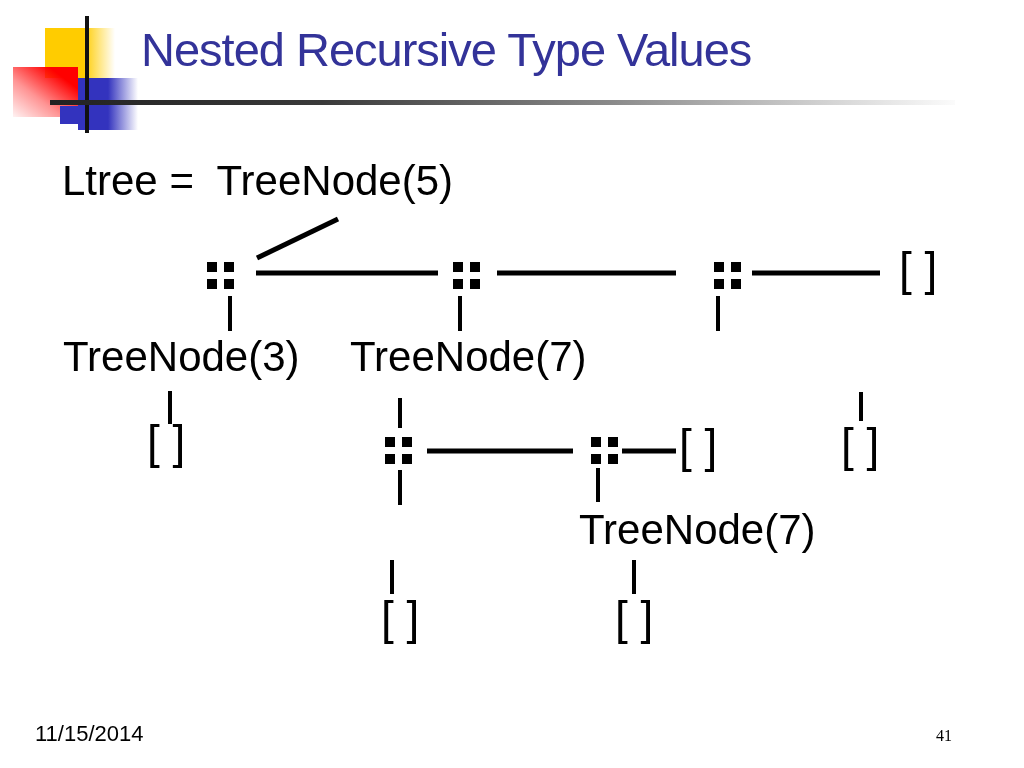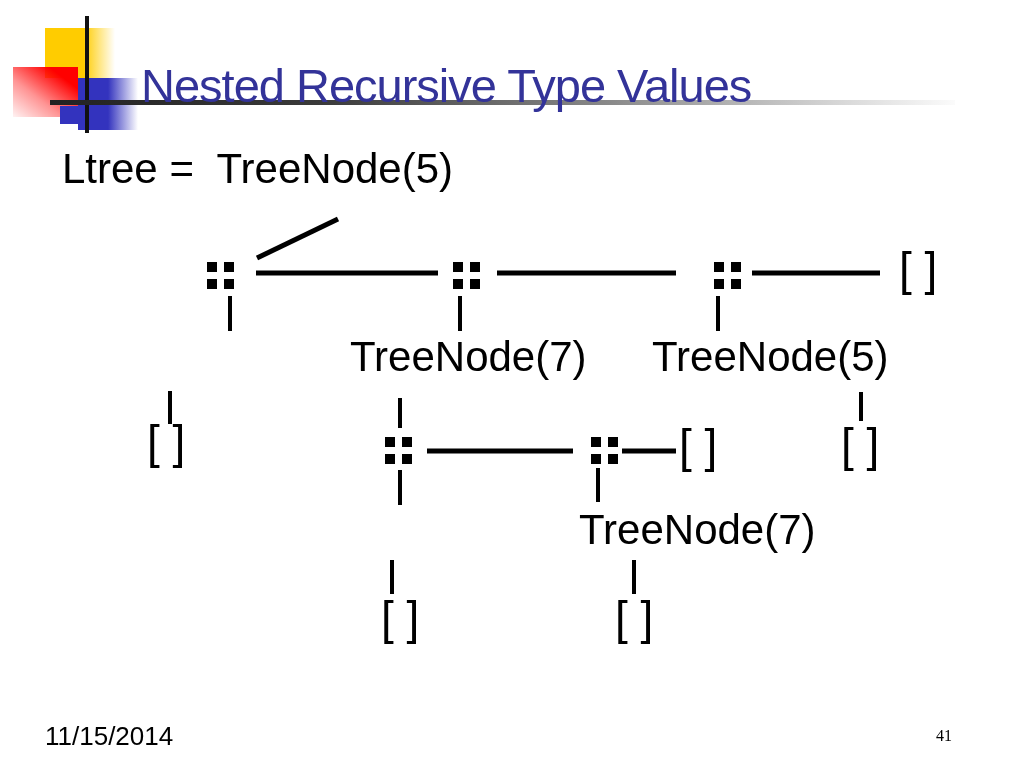--- a/index.html
+++ b/index.html
@@ -12,51 +12,51 @@
   .logo-yellow{left:45px;top:28px;width:70px;height:50px;
     background:linear-gradient(to right,#ffcc00 55%,rgba(255,204,0,0) 100%);}
   .logo-red{left:13px;top:67px;width:65px;height:50px;
     background:linear-gradient(to bottom left,#ff0000 22%,rgba(255,60,60,.55) 62%,rgba(255,150,150,.12) 100%);}
   .logo-blue{left:78px;top:78px;width:60px;height:52px;
     background:linear-gradient(to right,#3333be 50%,rgba(51,51,190,0) 100%);}
   .logo-blue-notch{left:60px;top:106px;width:18px;height:18px;background:#3333be;}
   .logo-vline{left:85px;top:16px;width:4px;height:117px;background:#111;}
   .divider{left:50px;top:100px;width:905px;height:5px;
     background:linear-gradient(to right,#222 0%,#3a3a3a 30%,#8a8a8a 62%,#d9d9d9 88%,#fbfbfb 100%);}
-  .title{left:141px;top:22px;font-size:47px;letter-spacing:-1px;color:#333399;white-space:pre;margin-top:36px;}
+  .title{left:141px;top:22px;font-size:47px;letter-spacing:-1px;color:#333399;white-space:pre;}
   
   .lbl{font-size:42px;line-height:1;white-space:pre;color:#000;}
   .empty{font-size:46px;line-height:1;white-space:pre;color:#000;}
   
   .cons{width:27px;height:27px;}
   .cons i{position:absolute;width:10px;height:10px;background:#000;}
   .cons i:nth-child(1){left:0;top:0}
   .cons i:nth-child(2){left:17px;top:0}
   .cons i:nth-child(3){left:0;top:17px}
   .cons i:nth-child(4){left:17px;top:17px}
   .edges{left:0;top:0;width:1024px;height:768px;pointer-events:none;}
   
-  .footer-date{left:45px;top:721px;font-size:26px;}
+  .footer-date{left:35px;top:721px;font-size:22px;}
   .page-num{left:936px;top:727px;font-size:16px;font-family:Liberation Serif, serif;}
 </style>
 </head>
 <body>
 
 <div class="slide">
 
   <div class="abs logo-yellow"></div>
   <div class="abs logo-red"></div>
   <div class="abs logo-blue"></div>
   <div class="abs logo-blue-notch"></div>
   <div class="abs logo-vline"></div>
   <div class="abs divider"></div>
 
   <div class="abs title">Nested Recursive Type Values</div>
 
-  <div class="abs lbl" style="left:62px;top:148px">Ltree =  TreeNode(5)</div>
+  <div class="abs lbl" style="left:62px;top:160px">Ltree =  TreeNode(5)</div>
 
   <svg class="abs edges" viewBox="0 0 1024 768">
     <line x1="257" y1="258" x2="338" y2="219" stroke="#000" stroke-width="5"></line>
     <line x1="256" y1="273" x2="438" y2="273" stroke="#000" stroke-width="5"></line>
     <line x1="497" y1="273" x2="676" y2="273" stroke="#000" stroke-width="5"></line>
     <line x1="752" y1="273" x2="880" y2="273" stroke="#000" stroke-width="5"></line>
     <line x1="427" y1="451" x2="573" y2="451" stroke="#000" stroke-width="5"></line>
     <line x1="622" y1="451" x2="676" y2="451" stroke="#000" stroke-width="5"></line>
     <line x1="230" y1="296" x2="230" y2="331" stroke="#000" stroke-width="4"></line>
     <line x1="460" y1="296" x2="460" y2="331" stroke="#000" stroke-width="4"></line>
@@ -94,22 +94,22 @@
       <i></i>
       <i></i>
     </div>
   <div class="abs cons" style="left:591px;top:437px">
       <i></i>
       <i></i>
       <i></i>
       <i></i>
     </div>
 
+  <div class="abs lbl" style="left:63px;top:336px">TreeNode(3)</div>
   <div class="abs lbl" style="left:350px;top:336px">TreeNode(7)</div>
-  <div class="abs lbl" style="left:652px;top:336px">TreeNode(5)</div>
 
   <div class="abs lbl" style="left:579px;top:509px">TreeNode(7)</div>
 
   <div class="abs empty" style="left:899px;top:246px">[ ]</div>
   <div class="abs empty" style="left:147px;top:419px">[ ]</div>
   <div class="abs empty" style="left:679px;top:423px">[ ]</div>
   <div class="abs empty" style="left:841px;top:422px">[ ]</div>
   <div class="abs empty" style="left:381px;top:595px">[ ]</div>
   <div class="abs empty" style="left:615px;top:595px">[ ]</div>
 

